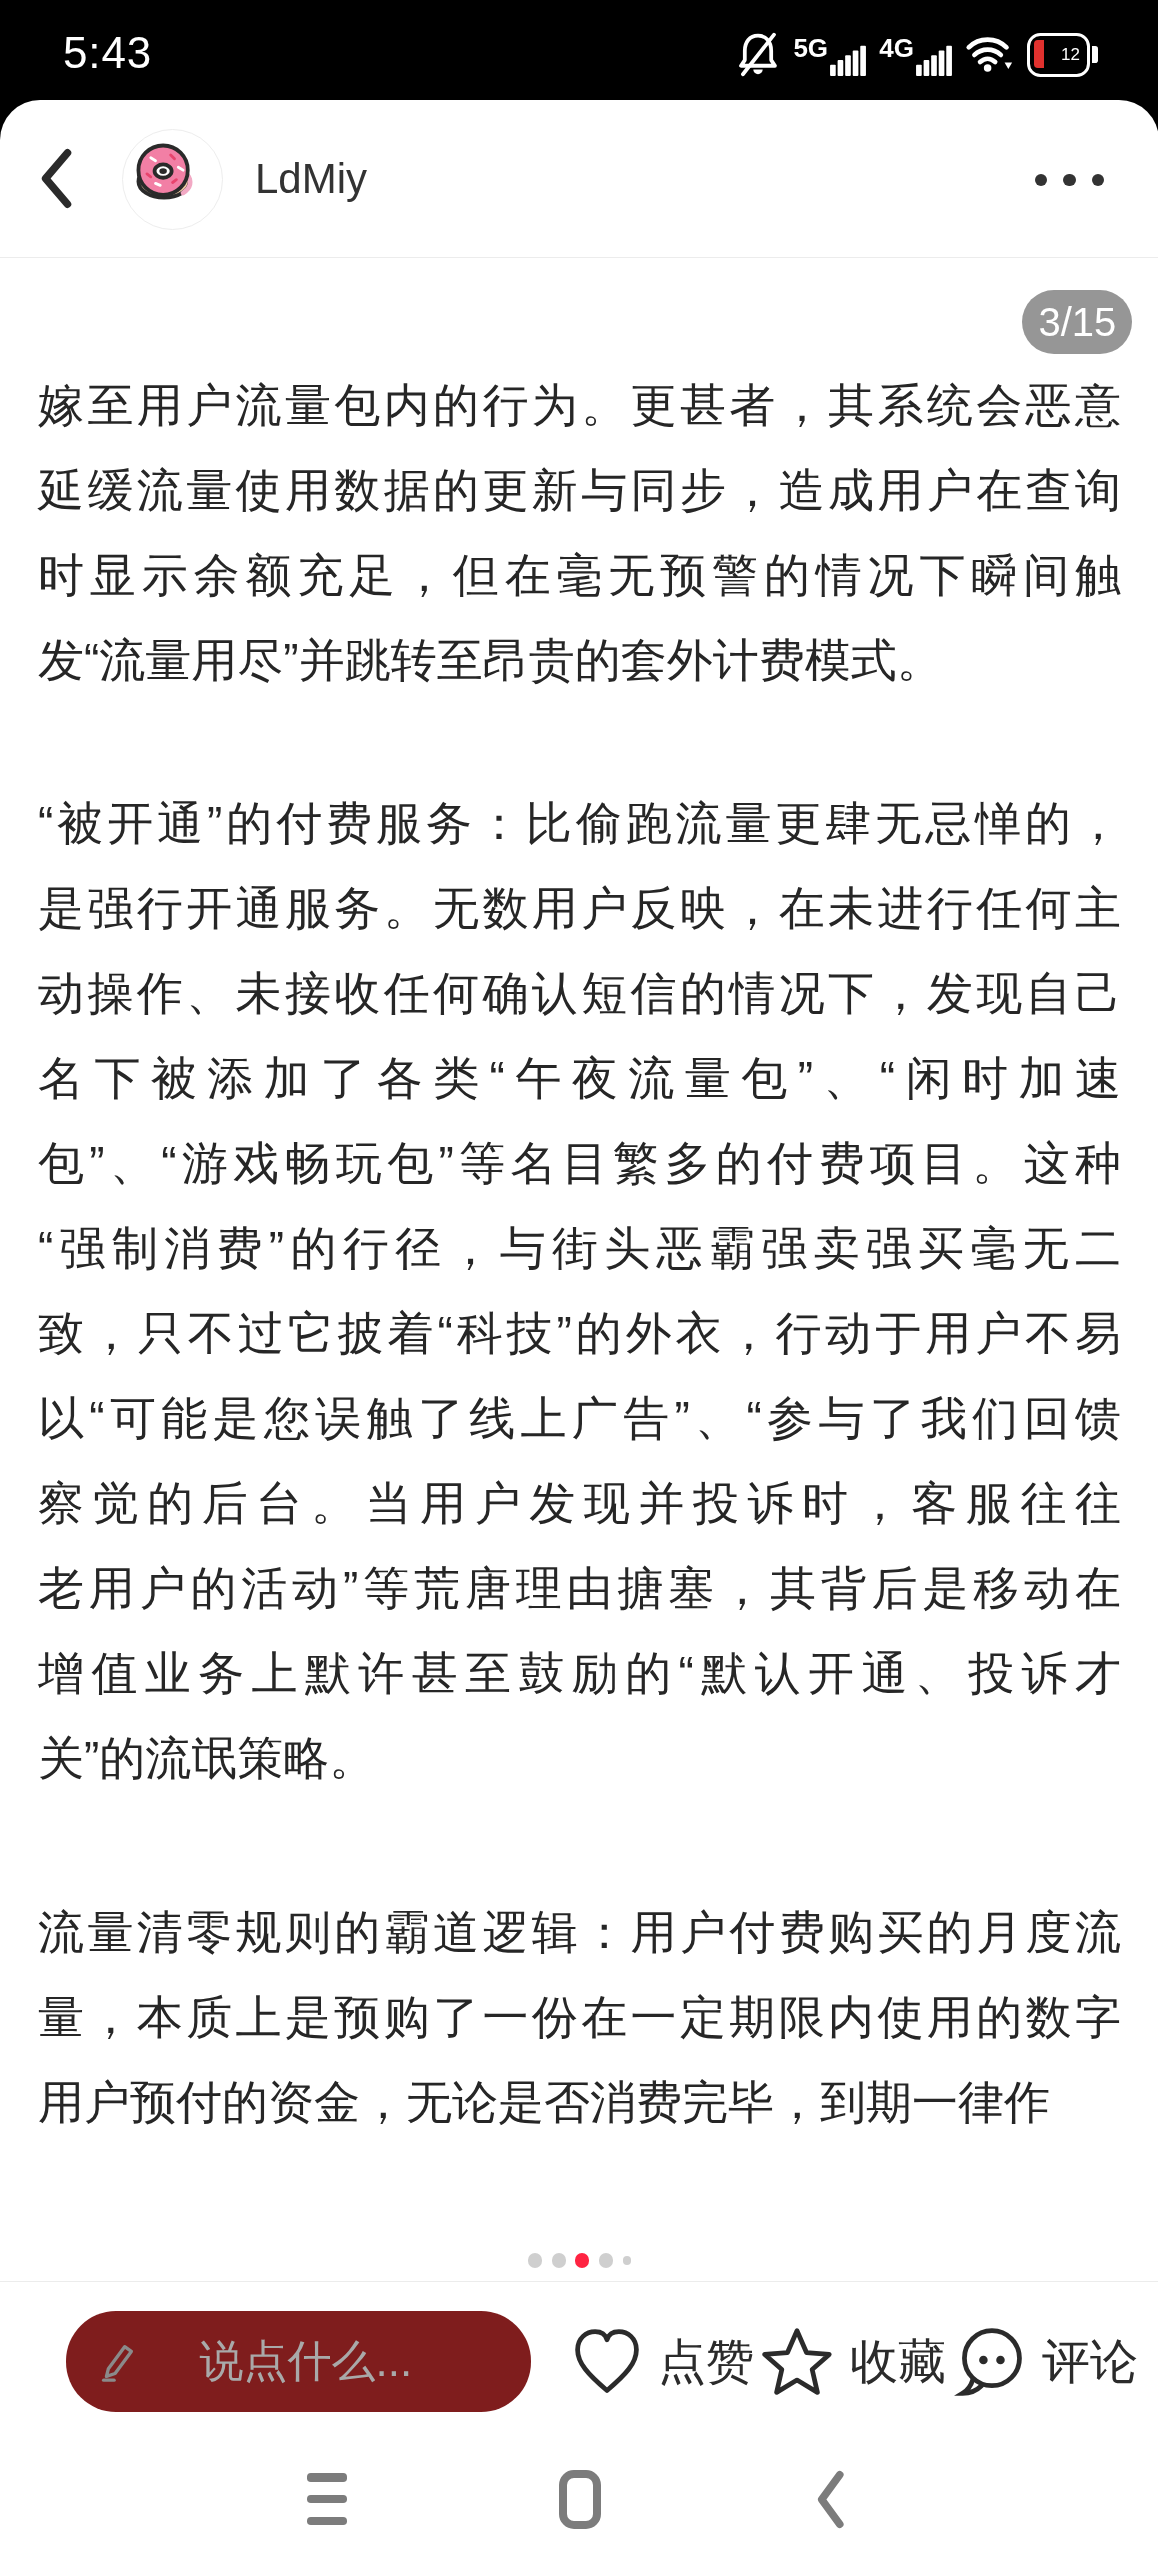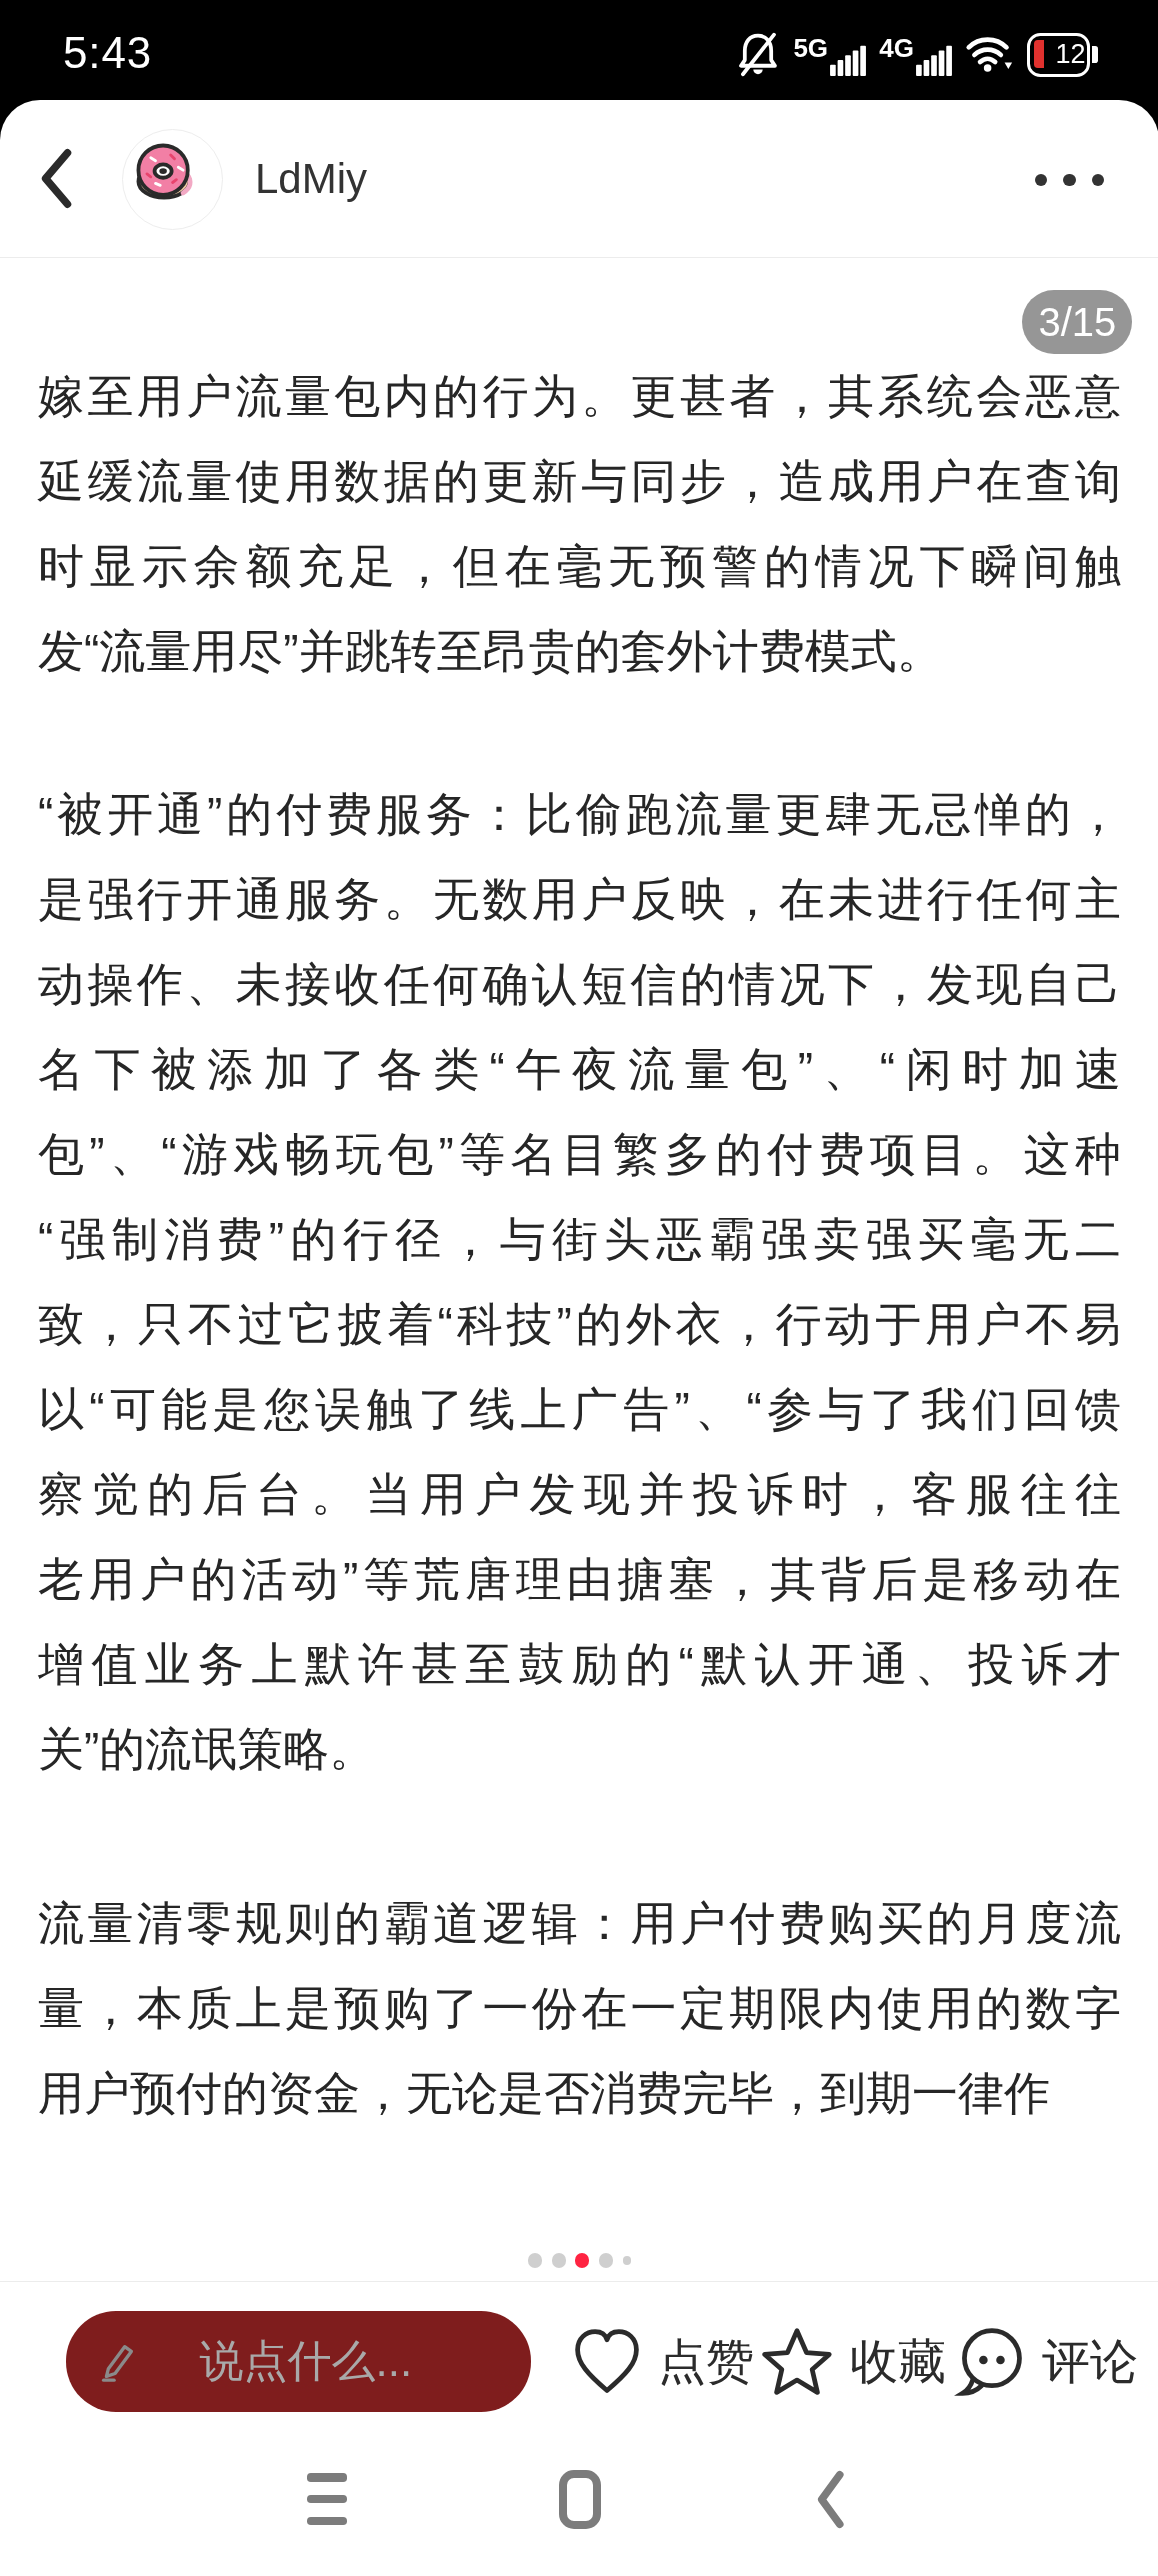--- a/index.html
+++ b/index.html
@@ -10,39 +10,39 @@
   .status-bar { position:absolute; top:0; left:0; width:1159px; height:100px; background:#000;
     display:flex; align-items:center; justify-content:space-between; padding:0 61px 0 63px; }
   .sb-time { color:#fff; font-size:44px; font-weight:400; letter-spacing:0.9px; padding-top:5.7px; }
   .sb-right { display:flex; align-items:center; gap:13.3px; padding-top:9.5px; }
   .net-group { display:flex; align-items:flex-end; }
   .net-label { color:#fff; font-size:26px; font-weight:bold; margin-right:1.9px; margin-bottom:12.3px; }
   .battery { position:relative; display:flex; align-items:center; }
   .battery-body { position:relative; width:63px; height:44px; border:3.8px solid #fff; border-radius:13.3px;
     display:flex; align-items:center; justify-content:center; }
   .battery-red { position:absolute; left:3.8px; top:3.8px; width:9.5px; height:28.5px; border-radius:3.8px 0 0 3.8px; }
-  .battery-text { color:#fff; font-size:27px; margin-left:23px; }
+  .battery-text { color:#fff; font-size:17px; margin-left:23px; }
   .battery-nub { width:5.7px; height:17px; background:#fff; border-radius:0 2.8px 2.8px 0; margin-left:1.9px; }
 
   
   .card { position:absolute; top:100px; left:0; width:1159px; height:2476px; background:#fff;
     border-radius:40px 40px 0 0; }
 
   
   .header { position:absolute; top:0; left:0; right:0; height:157px; }
   .back-btn { position:absolute; left:38px; top:47px; width:38px; height:63px; }
   .avatar { position:absolute; left:122px; top:28.5px; width:101px; height:101px; border-radius:50%;
     background:#fff; border:1.9px solid #ededed; display:flex; align-items:center; justify-content:center; }
   .username { position:absolute; left:255px; top:55px; font-size:42px; color:#333; }
   .more-btn { position:absolute; right:55px; top:74px; display:flex; gap:16px; }
   .more-btn i { width:12.3px; height:12.3px; border-radius:50%; background:#333; }
   .header-divider { position:absolute; left:0; right:0; top:157px; height:0; border-top:1.9px solid #ececec; }
 
   
-  .content { position:absolute; top:159px; left:0; right:0; padding:8px 38px; }
+  .content { position:absolute; top:159px; left:0; right:0; padding:17px 38px; }
   .page-badge { position:absolute; top:31px; right:26.6px; width:110px; height:64px; background:#969696;
     border-radius:32px; color:#fff; font-size:40px; display:flex; align-items:center; justify-content:center; }
   .paragraph { font-size:46px; line-height:85px; color:#262626; }
   .paragraph.p1 { margin-top:87px; }
   .paragraph.p2 { margin-top:78px; }
   .paragraph.p3 { margin-top:89px; }
   .text-line { text-align:justify; text-align-last:justify; text-justify:inter-character; }
   .text-line.last { text-align-last:left; }
 
   

